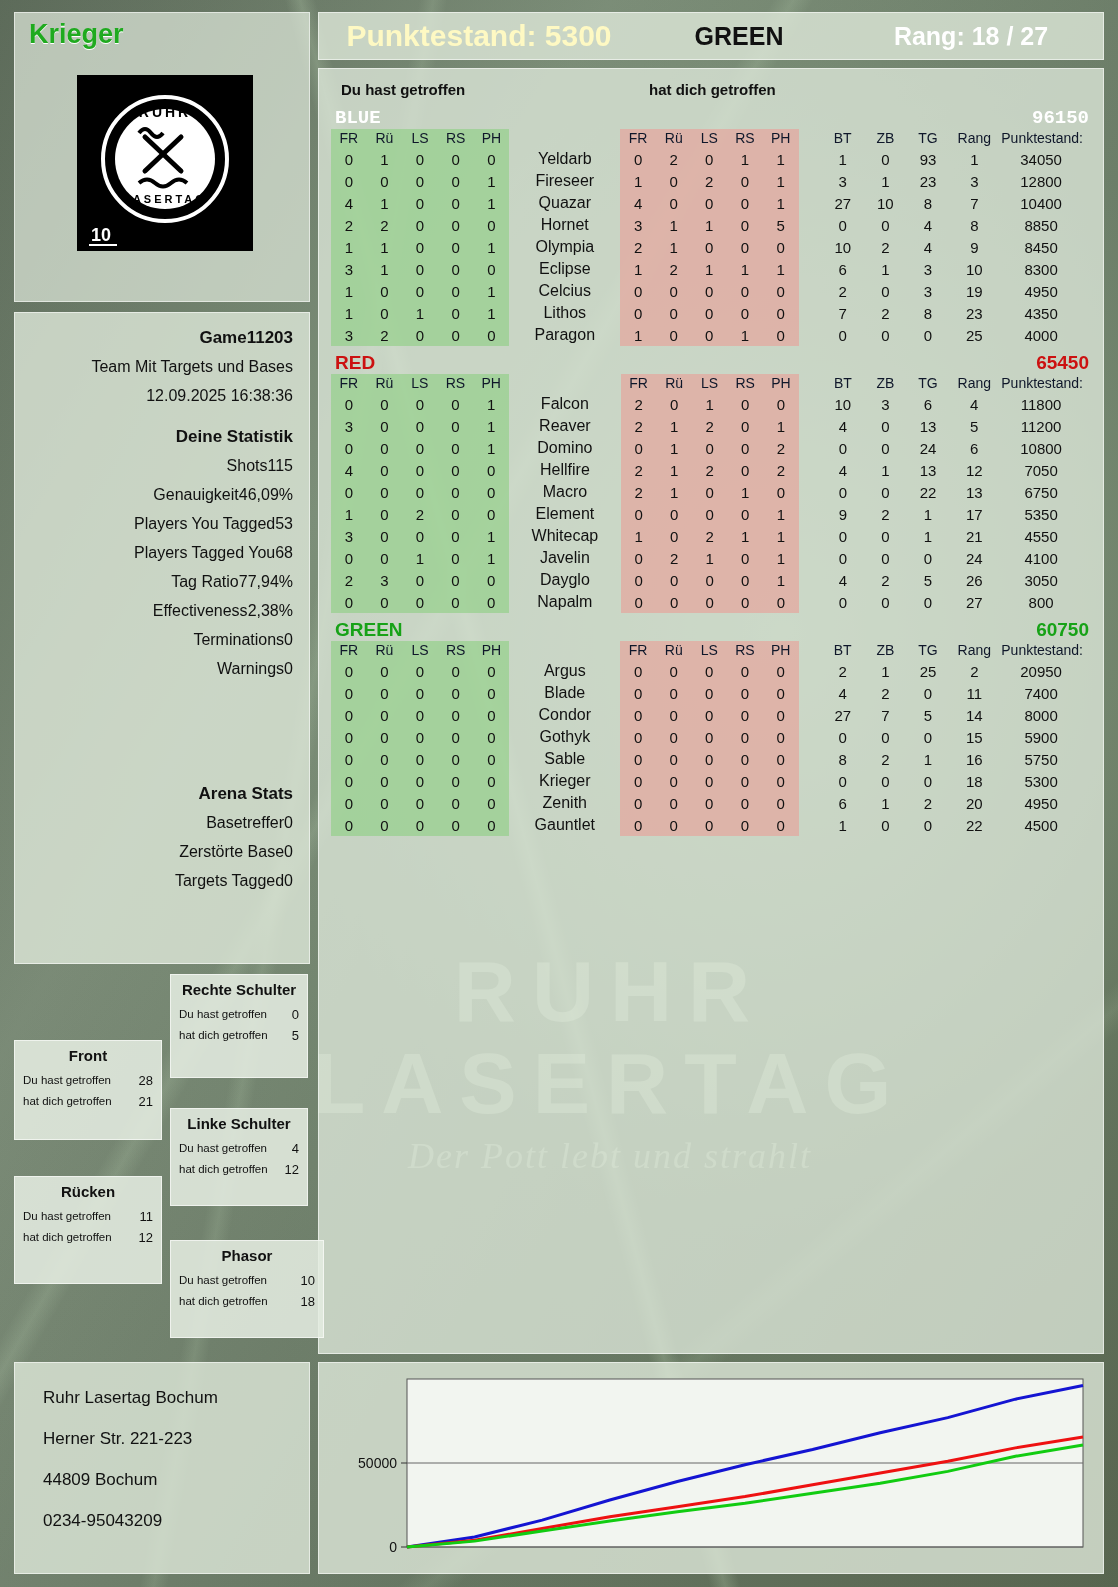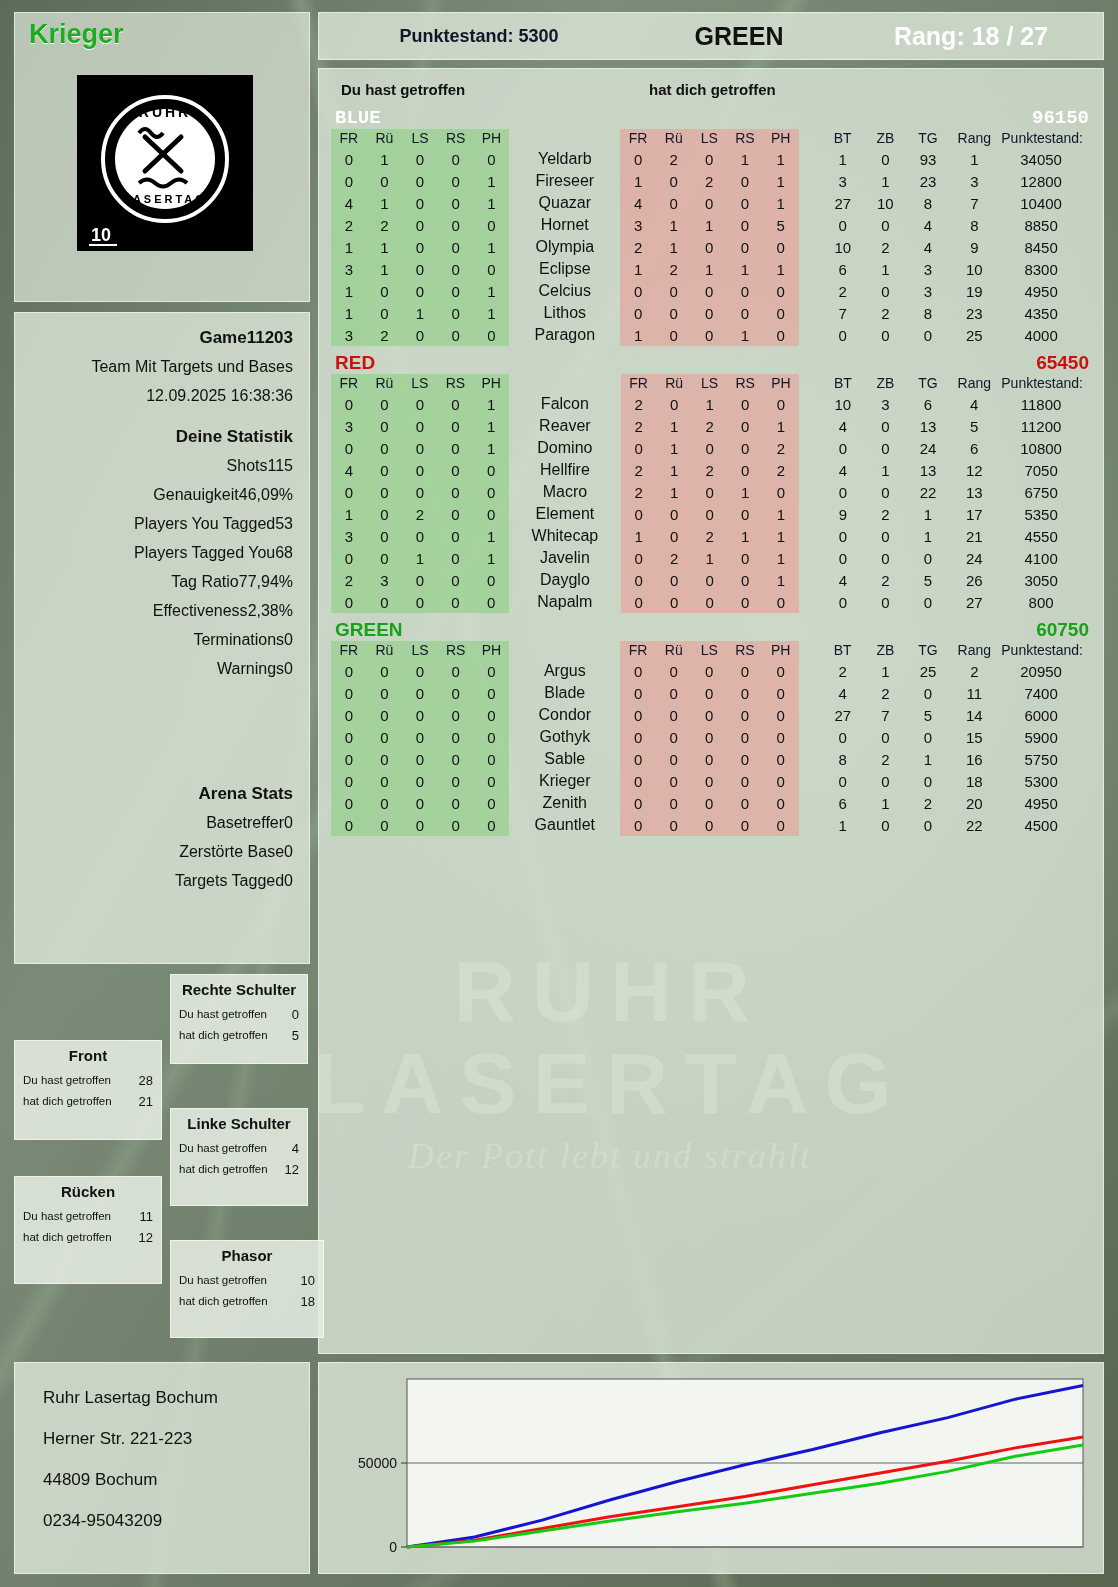--- a/index.html
+++ b/index.html
@@ -59,21 +59,21 @@
     background:#000;
     display:flex; align-items:center; justify-content:center;
   }
   #logo-svg { width:176px; height:176px; }
 
   #header-right {
     left:318px; top:12px; width:786px; height:48px;
     background:rgba(222,232,218,0.80);
     display:flex; align-items:center;
   }
-  #hdr-score { flex:0 0 320px; text-align:center; font-size:18px; font-weight:bold; color:#0f172a; }
+  #hdr-score { flex:0 0 320px; text-align:center; font-size:30px; font-weight:bold; color:#fef9c3; }
   #hdr-team  { flex:0 0 200px; text-align:center; font-size:25px; font-weight:bold; color:#111; }
   #hdr-rank  { flex:1;        text-align:center; font-size:25px; font-weight:bold; color:#ffffff; }
 
   
   #info-panel {
     left:14px; top:312px; width:296px; height:652px;
     padding:10px 16px;
     font-size:16px; color:#111;
   }
   .row { display:flex; justify-content:flex-end; line-height:29px; }
@@ -119,21 +119,21 @@
   .zone {
     position:absolute;
     background:rgba(228,236,224,0.88);
     border:1px solid rgba(255,255,255,0.6);
     padding:4px 8px;
   }
   .zone .zt { text-align:center; font-weight:bold; font-size:15px; color:#111; margin:2px 0 6px 0; }
   .zone .zr { display:flex; justify-content:space-between; font-size:11.5px; color:#111; line-height:21px; }
   .zone .zr .zv { font-size:13px; }
 
-  #zone-rs    { left:170px; top:974px; width:138px; height:90px; }
+  #zone-rs    { left:170px; top:974px; width:138px; height:104px; }
   #zone-front { left:14px;  top:1040px; width:148px; height:100px; }
   #zone-ls    { left:170px; top:1108px; width:138px; height:98px; }
   #zone-back  { left:14px;  top:1176px; width:148px; height:108px; }
   #zone-phasor{ left:170px; top:1240px; width:154px; height:98px; }
 
   
   #footer-left {
     left:14px; top:1362px; width:296px; height:212px;
     padding:14px 28px;
     font-size:17px; color:#111; line-height:41px;
@@ -757,21 +757,21 @@
             <td class="c-red num-col">0</td>
             <td class="c-red num-col">0</td>
             <td class="c-red num-col">0</td>
             <td class="c-red num-col">0</td>
             <td class="c-red num-col">0</td>
             <td class="gap-col"></td>
             <td class="val-col">27</td>
             <td class="val-col">7</td>
             <td class="val-col">5</td>
             <td class="rang-col">14</td>
-            <td class="pts-col">6000</td>
+            <td class="pts-col">8000</td>
           </tr>
           <tr>
             <td class="c-green num-col">0</td>
             <td class="c-green num-col">0</td>
             <td class="c-green num-col">0</td>
             <td class="c-green num-col">0</td>
             <td class="c-green num-col">0</td>
             <td class="name-col">Gothyk</td>
             <td class="c-red num-col">0</td>
             <td class="c-red num-col">0</td>

